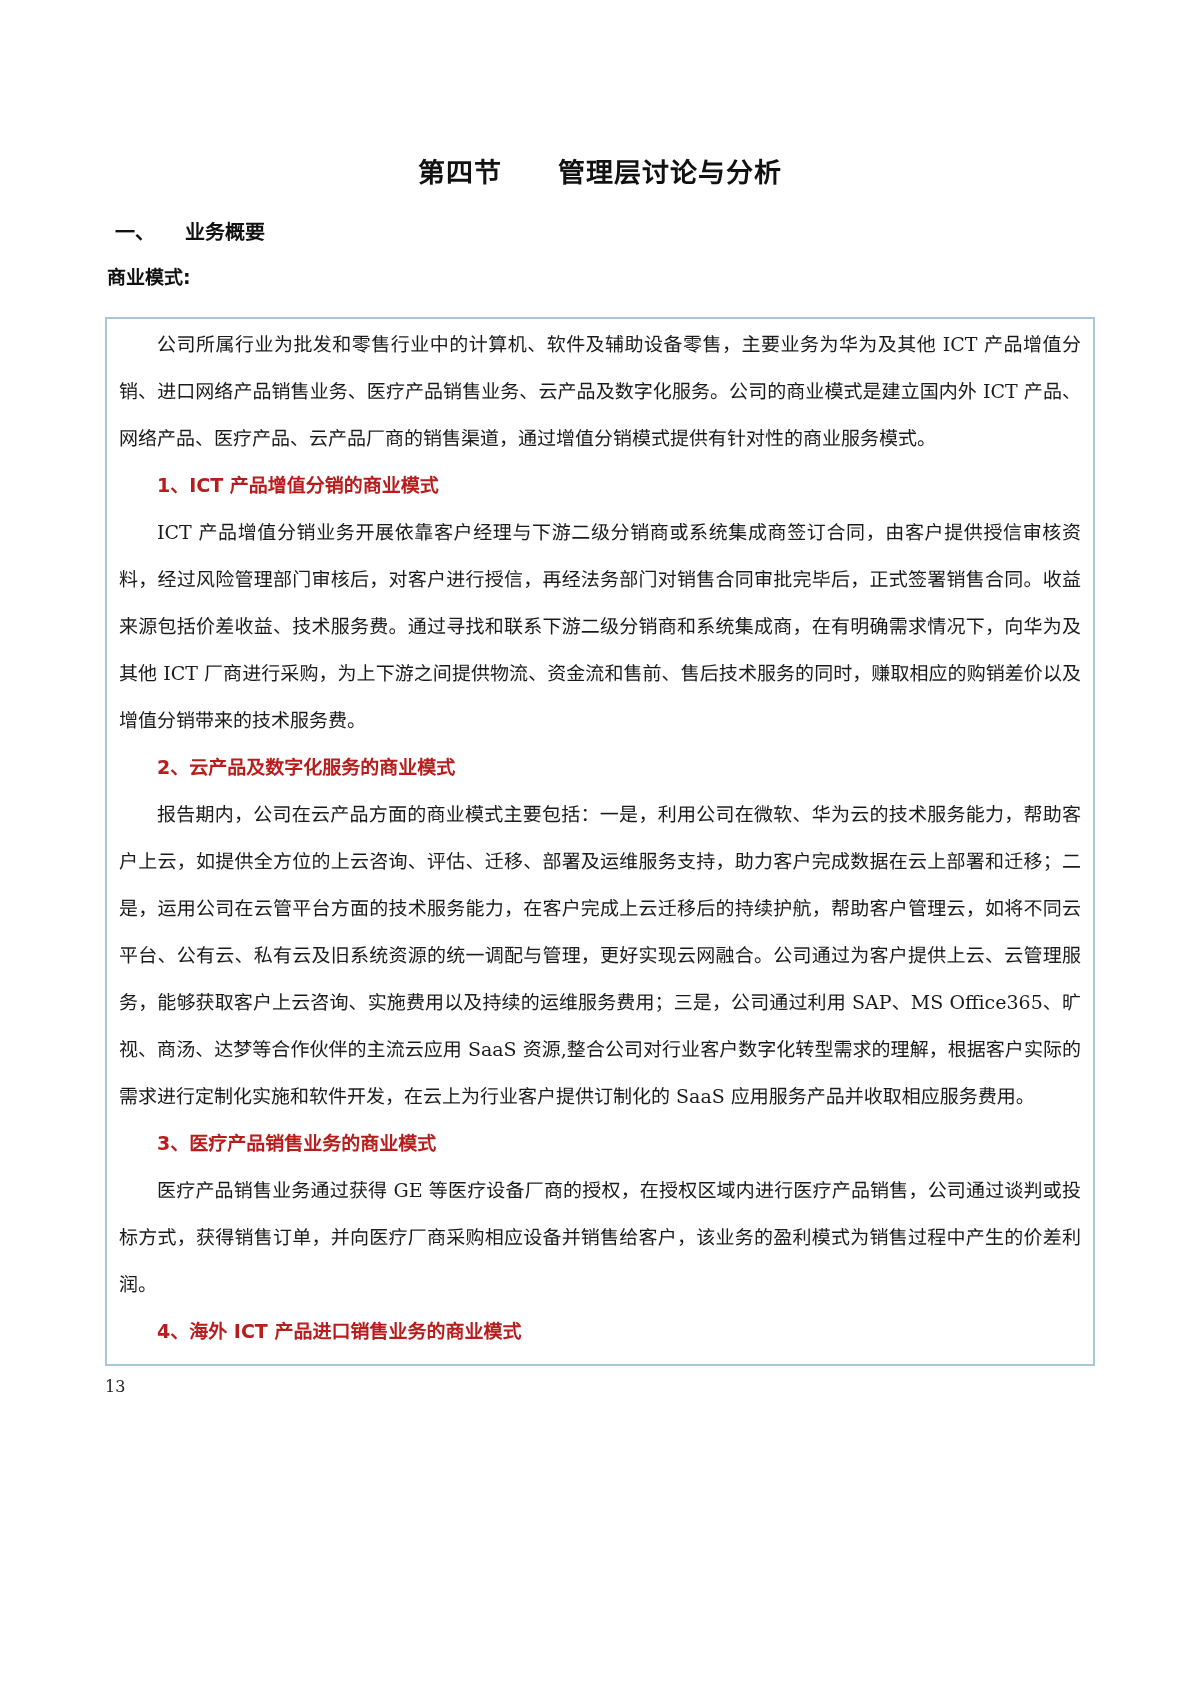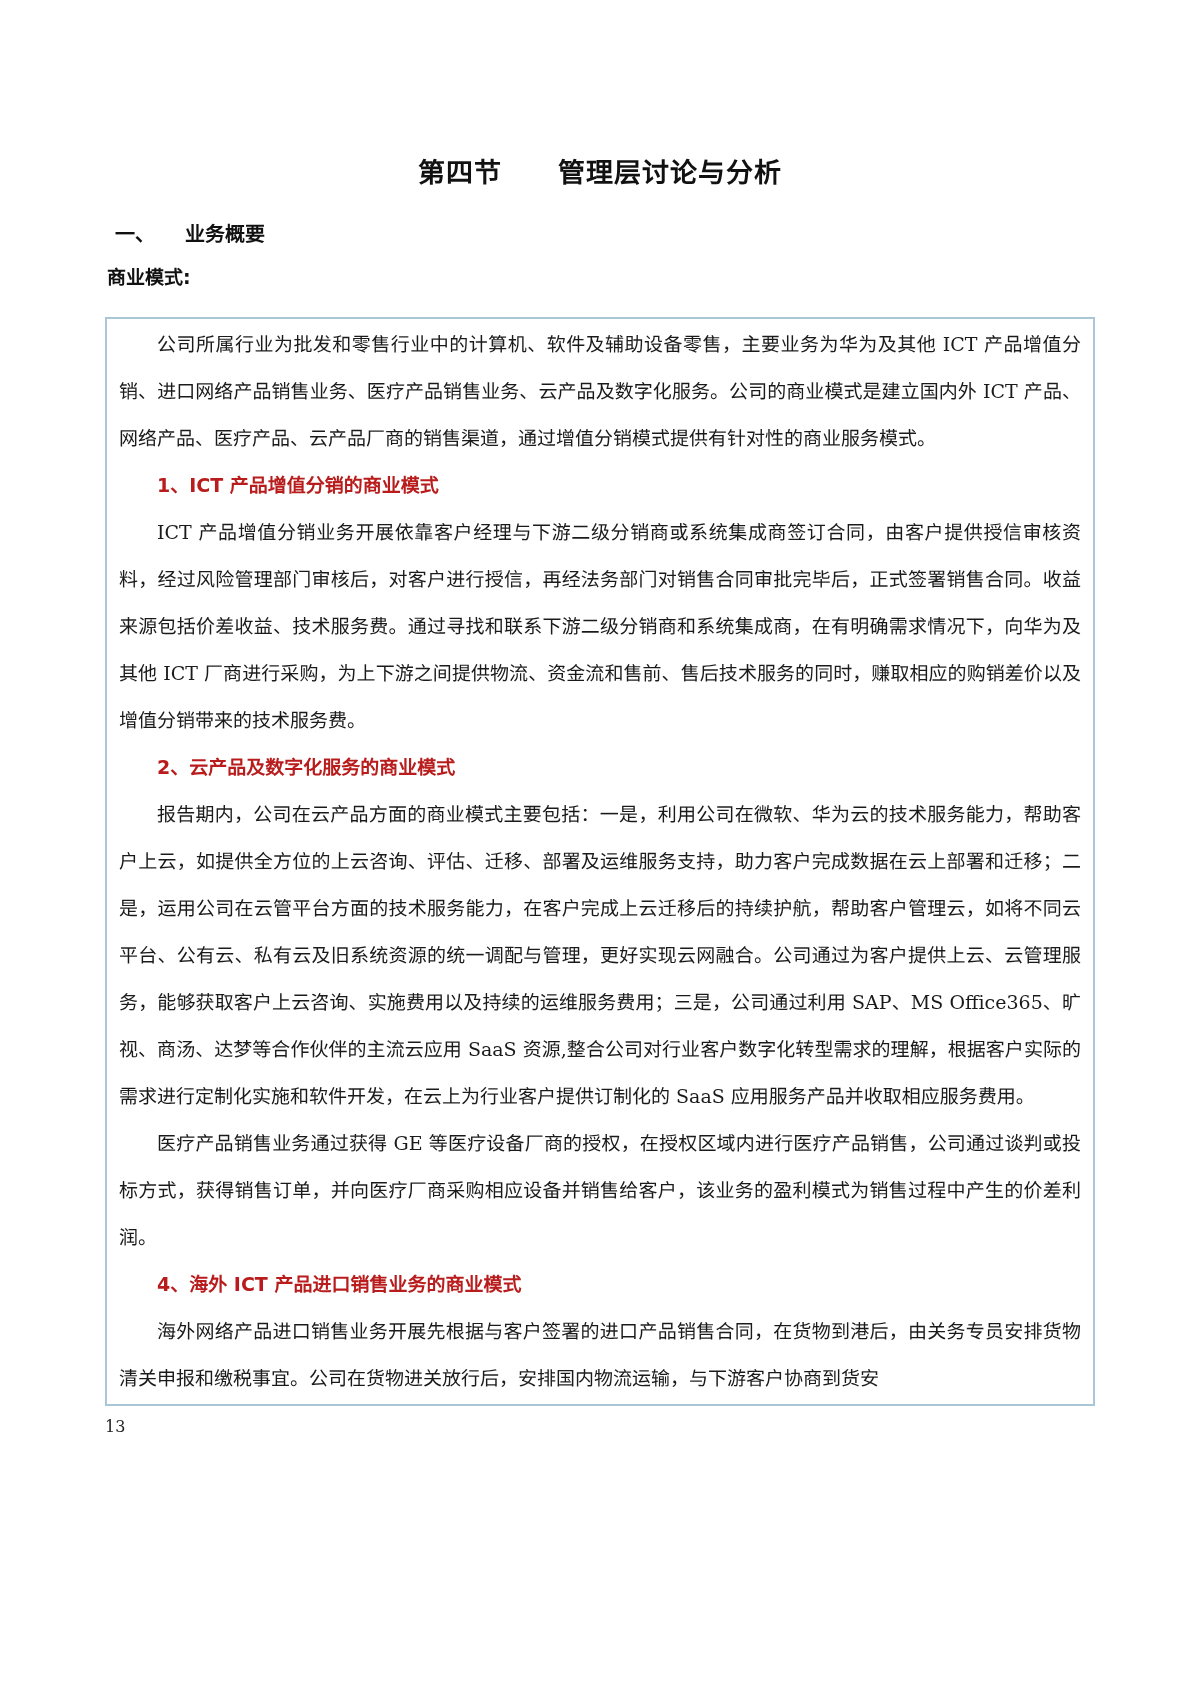--- a/index.html
+++ b/index.html
@@ -24,40 +24,40 @@
     font-family: "DejaVu Sans", "Liberation Sans", sans-serif;
     font-weight: 700;
     font-size: 27px;
     line-height: 36px;
     color: #111111;
     letter-spacing: 1px;
     white-space: pre;
   }
   .section-heading {
     margin: 0 10px 18px 10px;
-    font-family: Liberation Serif, serif;
+    font-family: Liberation Mono, monospace;
     font-weight: 700;
     font-size: 20px;
     line-height: 26px;
     color: #111111;
     white-space: pre;
   }
   .subsection-label {
     margin: 0 10px 28px 2px;
     font-family: "DejaVu Sans", "Liberation Sans", sans-serif;
     font-weight: 700;
     font-size: 19px;
     line-height: 24px;
     color: #111111;
   }
   .content-box {
     box-sizing: border-box;
     width: 990px;
     border: 2px solid #a9c6d6;
-    padding: 2px 12px 2px 12px;
+    padding: 2px 12px 9px 12px;
     background: #ffffff;
   }
   .content-box p {
     margin: 0;
     font-size: 19px;
     line-height: 47px;
     text-indent: 2em;
     text-align: justify;
     text-justify: inter-character;
     color: #1a1a1a;
@@ -87,20 +87,20 @@
   <h2 class="section-heading">一、　　业务概要</h2>
 
   <div class="subsection-label">商业模式:</div>
 
   <div class="content-box" style="border-color: rgb(169, 198, 214);">
     <p class="body-para">公司所属行业为批发和零售行业中的计算机、软件及辅助设备零售，主要业务为华为及其他 ICT 产品增值分销、进口网络产品销售业务、医疗产品销售业务、云产品及数字化服务。公司的商业模式是建立国内外 ICT 产品、网络产品、医疗产品、云产品厂商的销售渠道，通过增值分销模式提供有针对性的商业服务模式。</p>
     <p class="sub-heading">1、ICT 产品增值分销的商业模式</p>
     <p class="body-para">ICT 产品增值分销业务开展依靠客户经理与下游二级分销商或系统集成商签订合同，由客户提供授信审核资料，经过风险管理部门审核后，对客户进行授信，再经法务部门对销售合同审批完毕后，正式签署销售合同。收益来源包括价差收益、技术服务费。通过寻找和联系下游二级分销商和系统集成商，在有明确需求情况下，向华为及其他 ICT 厂商进行采购，为上下游之间提供物流、资金流和售前、售后技术服务的同时，赚取相应的购销差价以及增值分销带来的技术服务费。</p>
     <p class="sub-heading">2、云产品及数字化服务的商业模式</p>
     <p class="body-para">报告期内，公司在云产品方面的商业模式主要包括：一是，利用公司在微软、华为云的技术服务能力，帮助客户上云，如提供全方位的上云咨询、评估、迁移、部署及运维服务支持，助力客户完成数据在云上部署和迁移；二是，运用公司在云管平台方面的技术服务能力，在客户完成上云迁移后的持续护航，帮助客户管理云，如将不同云平台、公有云、私有云及旧系统资源的统一调配与管理，更好实现云网融合。公司通过为客户提供上云、云管理服务，能够获取客户上云咨询、实施费用以及持续的运维服务费用；三是，公司通过利用 SAP、MS Office365、旷视、商汤、达梦等合作伙伴的主流云应用 SaaS 资源,整合公司对行业客户数字化转型需求的理解，根据客户实际的需求进行定制化实施和软件开发，在云上为行业客户提供订制化的 SaaS 应用服务产品并收取相应服务费用。</p>
+    <p class="sub-heading">3、医疗产品销售业务的商业模式</p>
     <p class="body-para">医疗产品销售业务通过获得 GE 等医疗设备厂商的授权，在授权区域内进行医疗产品销售，公司通过谈判或投标方式，获得销售订单，并向医疗厂商采购相应设备并销售给客户，该业务的盈利模式为销售过程中产生的价差利润。</p>
     <p class="sub-heading">4、海外 ICT 产品进口销售业务的商业模式</p>
-    <p class="body-para">海外网络产品进口销售业务开展先根据与客户签署的进口产品销售合同，在货物到港后，由关务专员安排货物清关申报和缴税事宜。公司在货物进关放行后，安排国内物流运输，与下游客户协商到货安</p>
   </div>
 
   <div class="page-number">13</div>
 
 </div>
 
 </body></html>

